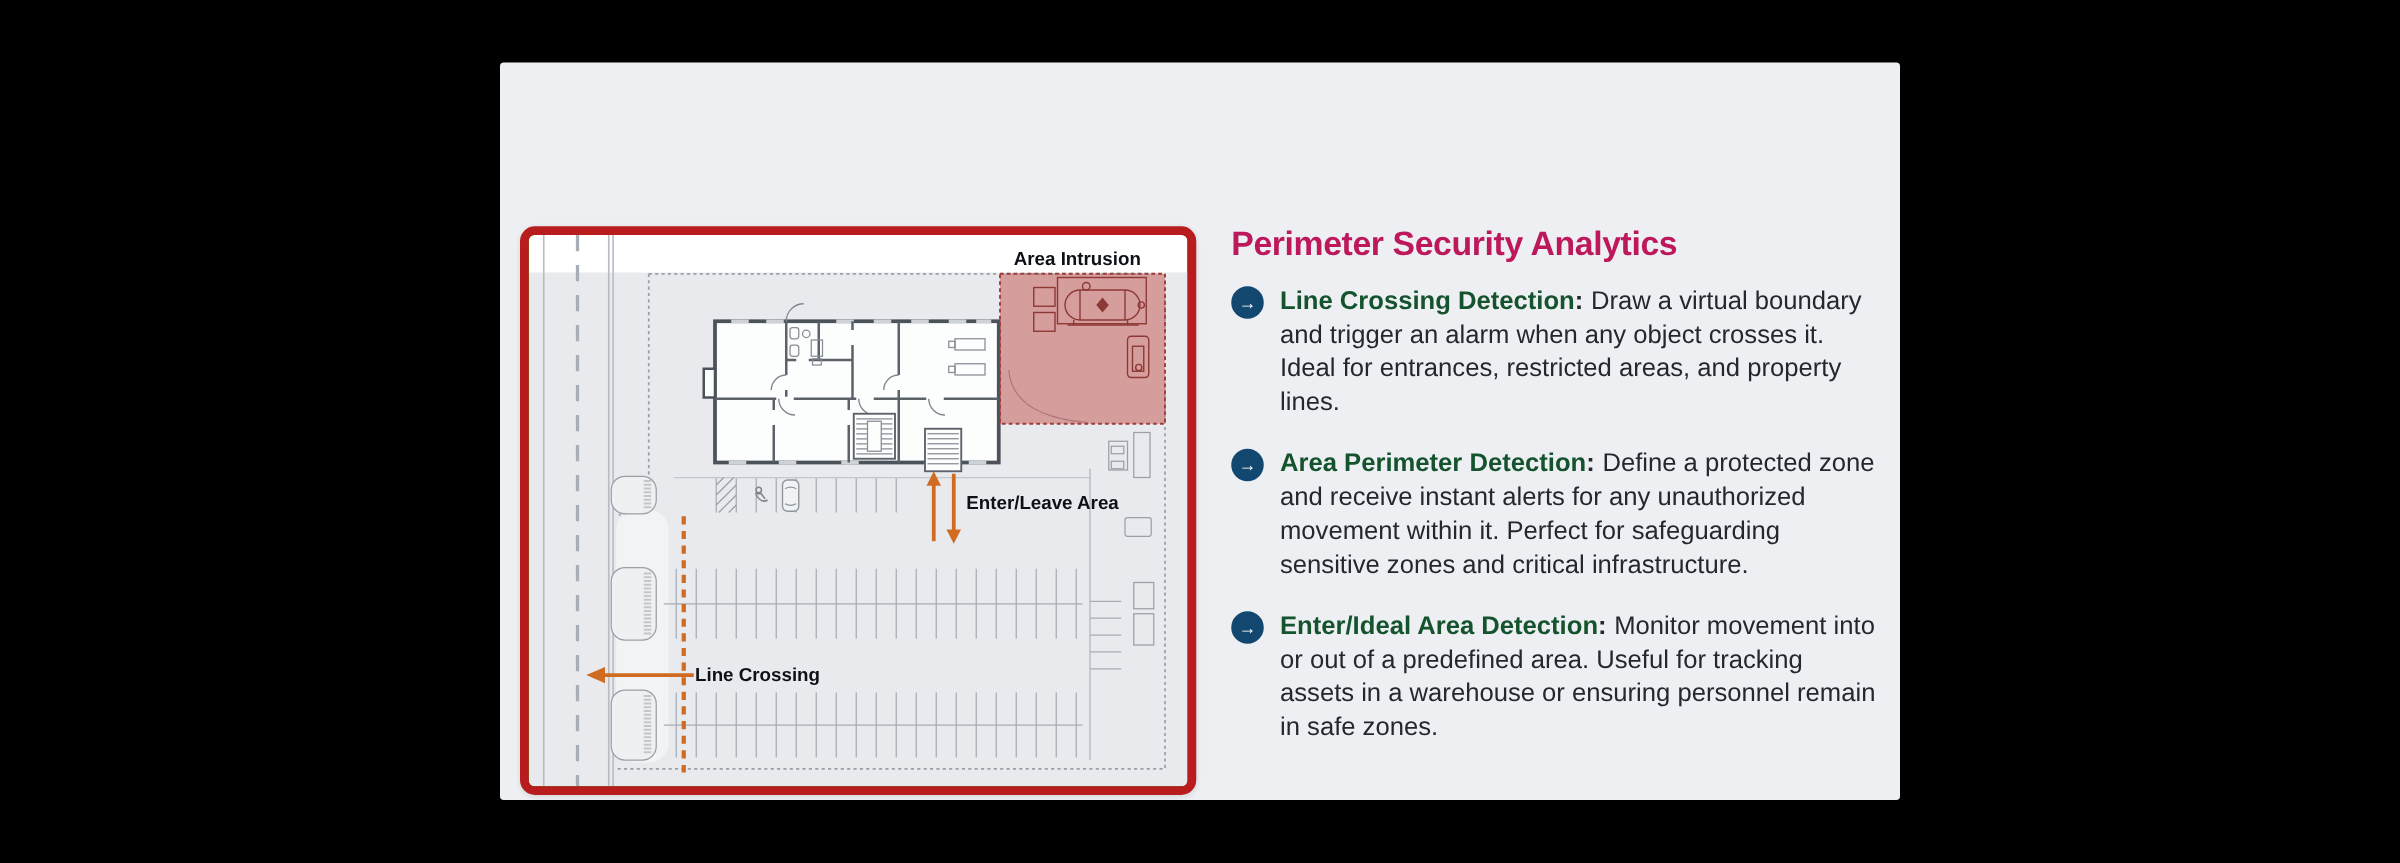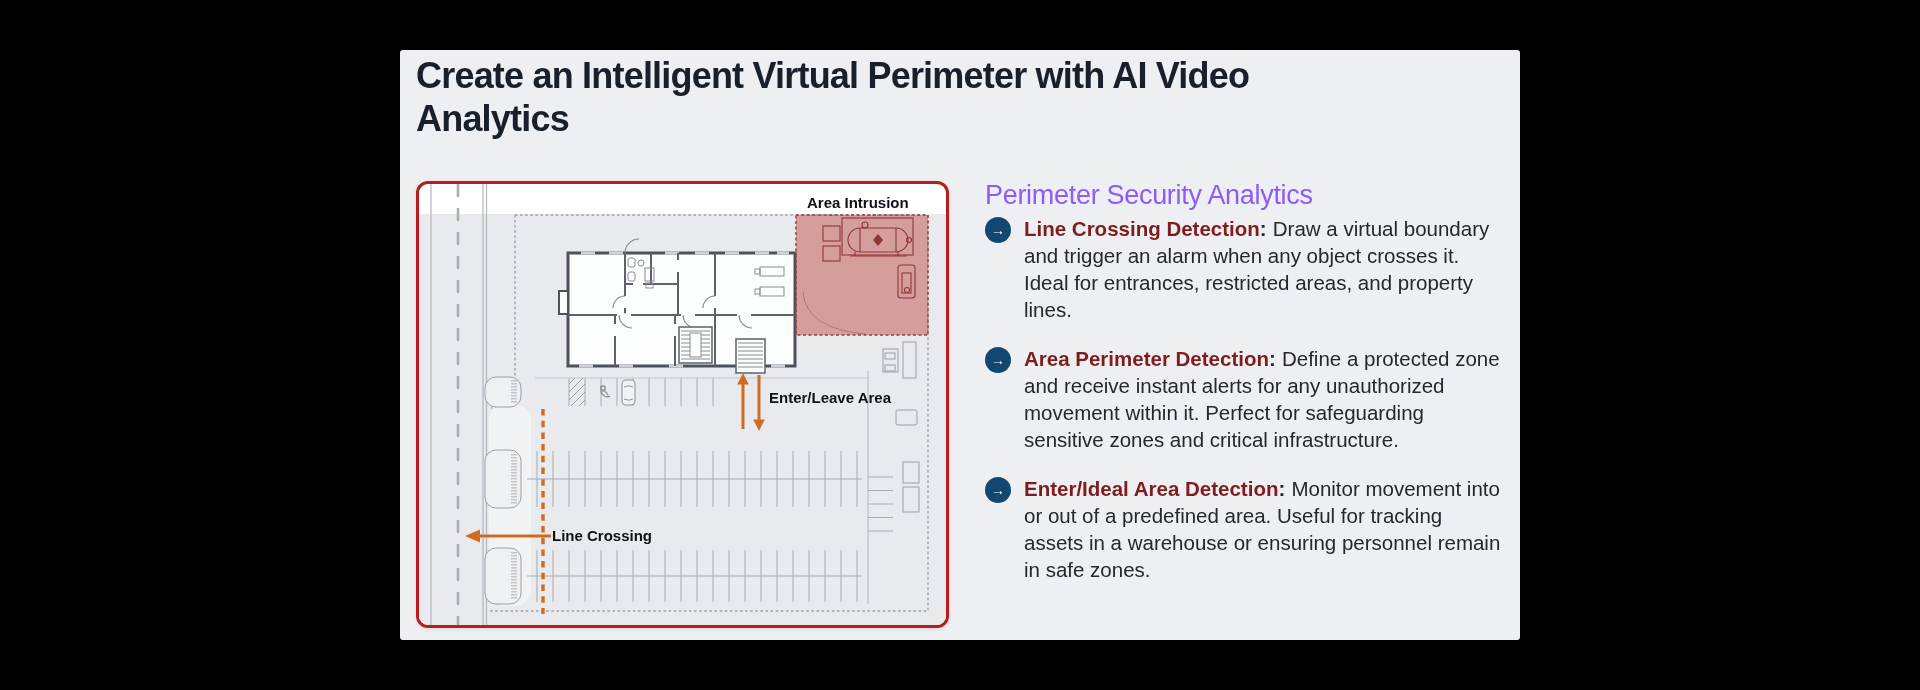--- a/index.html
+++ b/index.html
@@ -3,39 +3,38 @@
 <meta charset="utf-8">
 <style>
   html,body{margin:0;padding:0;background:#000;width:1920px;height:690px;overflow:hidden;
     font-family:"Liberation Sans",sans-serif;}
   .stage{position:relative;width:1920px;height:690px;background:#000;}
   .content-card{position:absolute;left:400px;top:50px;width:1120px;height:590px;
     background:#edeff2;border-radius:3px;}
   .page-title{position:absolute;left:16px;top:4px;width:985px;margin:0;
     font-size:36px;line-height:1.2;font-weight:700;letter-spacing:-0.8px;color:#18202c;}
   .plan-card{position:absolute;left:16px;top:131px;width:527px;height:441px;background:#4d7c0f;
-    border:3px solid #b91c1c;border-radius:12px;box-shadow:0 1px 4px rgba(20,30,40,.10);overflow:hidden;}
+    border:7px solid #b91c1c;border-radius:12px;box-shadow:0 1px 4px rgba(20,30,40,.10);overflow:hidden;}
   .plan-card svg{display:block;width:527px;height:441px;}
   .right-col{position:absolute;left:585px;top:130px;width:520px;}
-  .col-heading{margin:0 0 4px 0;font-size:27px;font-weight:400;color:#8b5cf6;letter-spacing:-0.3px;}
+  .col-heading{margin:0 0 16px 0;font-size:27px;font-weight:700;color:#be185d;letter-spacing:-0.3px;}
   .bullet{display:flex;align-items:flex-start;margin-bottom:22px;}
   .b-icon{flex:0 0 26px;width:26px;height:26px;margin-top:2px;border-radius:50%;
     background:#12476f;color:#fff;font-size:14px;font-weight:700;line-height:26px;text-align:center;}
   .b-text{margin:0 0 0 13px;width:488px;font-size:20.5px;line-height:27px;color:#23282e;}
-  .b-text .lead{color:#7f1d1d;font-weight:700;}
+  .b-text .lead{color:#14532d;font-weight:700;}
   .b-text .sep{color:#23282e;font-weight:700;margin-right:0.30em;}
   .plan-label{font-weight:700;font-size:15px;fill:#0d1117;}
 </style>
 </head>
 <body>
 
 <div class="stage">
   <div class="content-card">
 
-    <h1 class="page-title">Create an Intelligent Virtual Perimeter with AI Video Analytics</h1>
 
     <div class="plan-card">
       <svg viewBox="0 0 527 441">
 
         <rect x="0" y="0" width="527" height="441" fill="#ffffff"></rect>
         <rect x="0" y="30" width="527" height="411" fill="#e8eaed"></rect>
 
         <g stroke="#b7bcc3" stroke-width="1.3" fill="none">
           <path d="M12,0 V441"></path>
           <path d="M64,0 V441"></path>

